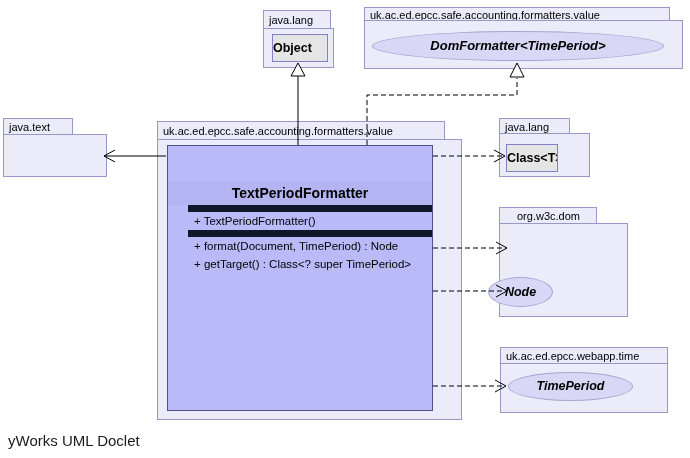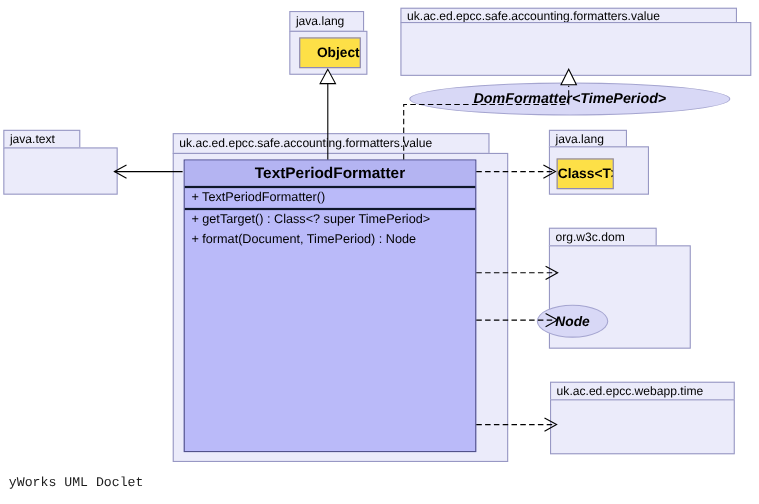--- a/index.html
+++ b/index.html
@@ -10,89 +10,90 @@
   .pkg-tab,.pkg-band{
     position:absolute;background:#ebebfa;border:1px solid #9898c4;
     font-size:11px;line-height:14px;padding:1px 4px 0 5px;white-space:nowrap;
     box-sizing:border-box;overflow:hidden;
   }
   .pkg-body{
     position:absolute;background:#ebebfa;border:1px solid #9898c4;
     box-sizing:border-box;
   }
   .class-node{
-    position:absolute;background:#fde047;border:1px solid #8181c7;
-    font-size:12.5px;font-weight:bold;text-align:right;
+    position:absolute;background:#e5e5e5;border:1px solid #8181c7;
+    font-size:12.5px;font-weight:bold;text-align:left;
     box-sizing:border-box;white-space:nowrap;overflow:hidden;
   }
   .iface-node{
     position:absolute;background:#d8d8f6;border:1px solid #a5a5d0;
     border-radius:50%;font-size:12.5px;font-weight:bold;font-style:italic;
     text-align:center;box-sizing:border-box;white-space:nowrap;
   }
   .main-class{
     position:absolute;background:#babaf9;border:1px solid #52528a;
     box-sizing:border-box;display:flex;flex-direction:column;
   }
   .main-class .uml-title{
     background:#b4b4f2;font-size:14px;font-weight:bold;text-align:center;
-    height:23px;line-height:23px;flex:0 0 auto;
+    height:23px;line-height:23px;flex:0 0 auto;margin-top:36px;
   }
   .main-class .uml-sect{
-    border-top:2px solid #0f172a;flex:0 0 auto;
+    border-top:7px solid #0f172a;flex:0 0 auto;margin-left:20px;
   }
   .main-class .uml-row{
     font-size:11.5px;line-height:18px;padding:0 4px 0 6px;white-space:nowrap;
   }
   .main-class .uml-fill{flex:1 1 auto;}
   .edges{position:absolute;left:0;top:0;z-index:10;pointer-events:none;}
   .caption{
-    position:absolute;font-size:12px;color:#1a1a1a;white-space:nowrap;font-family:Liberation Mono, monospace;
+    position:absolute;font-size:15px;color:#1a1a1a;white-space:nowrap;
   }
 </style>
 </head>
 <body>
 
 <div class="canvas">
 
   <div class="pkg-tab" style="left:263px;top:10px;width:68px;height:19px;line-height:16px;">java.lang</div>
   <div class="pkg-body" style="left:263px;top:28px;width:71px;height:40px;"></div>
   <div class="class-node" style="left:272px;top:34px;width:56px;height:28px;line-height:26px;">Object</div>
 
   <div class="pkg-tab" style="left:364px;top:7px;width:306px;height:14px;line-height:12px;">uk.ac.ed.epcc.safe.accounting.formatters.value</div>
   <div class="pkg-body" style="left:364px;top:20px;width:319px;height:49px;"></div>
-  <div class="iface-node" style="left:372px;top:31px;width:292px;height:30px;line-height:28px;font-size:13px;margin-top:44px;">DomFormatter&lt;TimePeriod&gt;</div>
+  <div class="iface-node" style="left:372px;top:31px;width:292px;height:30px;line-height:28px;font-size:13px;">DomFormatter&lt;TimePeriod&gt;</div>
 
   <div class="pkg-tab" style="left:3px;top:118px;width:70px;height:17px;">java.text</div>
   <div class="pkg-body" style="left:3px;top:134px;width:104px;height:43px;"></div>
 
   <div class="pkg-tab" style="left:157px;top:121px;width:288px;height:19px;line-height:16px;">uk.ac.ed.epcc.safe.accounting.formatters.value</div>
   <div class="pkg-body" style="left:157px;top:139px;width:305px;height:281px;"></div>
   <div class="main-class" style="left:167px;top:145px;width:266px;height:266px;">
     <div class="uml-title">TextPeriodFormatter</div>
     <div class="uml-sect">
       <div class="uml-row">+ TextPeriodFormatter()</div>
     </div>
     <div class="uml-sect">
+      <div class="uml-row">+ format(Document, TimePeriod) : Node</div>
       <div class="uml-row">+ getTarget() : Class&lt;? super TimePeriod&gt;</div>
-      <div class="uml-row">+ format(Document, TimePeriod) : Node</div>
     </div>
     <div class="uml-fill"></div>
   </div>
 
   <div class="pkg-tab" style="left:499px;top:118px;width:71px;height:16px;">java.lang</div>
   <div class="pkg-body" style="left:499px;top:133px;width:91px;height:44px;"></div>
   <div class="class-node" style="left:506px;top:144px;width:52px;height:28px;line-height:26px;">Class&lt;T&gt;</div>
 
-  <div class="pkg-tab" style="left:499px;top:207px;width:98px;height:17px;">org.w3c.dom</div>
+  <div class="pkg-tab" style="left:499px;top:207px;width:98px;height:17px;text-align:center;">org.w3c.dom</div>
   <div class="pkg-body" style="left:499px;top:223px;width:129px;height:94px;"></div>
   <div class="iface-node" style="left:488px;top:277px;width:65px;height:30px;line-height:28px;">Node</div>
 
   <div class="pkg-band" style="left:500px;top:347px;width:168px;height:30px;">uk.ac.ed.epcc.webapp.time</div>
   <div class="pkg-body" style="left:500px;top:363px;width:168px;height:50px;"></div>
+  <div class="iface-node" style="left:508px;top:372px;width:125px;height:29px;line-height:27px;">TimePeriod</div>
 
   <svg class="edges" width="690" height="458">
     <g>
       <line x1="298" y1="145" x2="298" y2="76" stroke="#000" stroke-width="1"></line>
       <polygon points="298,63 291,76 305,76" fill="#fff" stroke="#000" stroke-width="1"></polygon>
     </g>
     <g>
       <polyline points="367,145 367,95 517,95 517,78" fill="none" stroke="#000" stroke-width="1" stroke-dasharray="5,3"></polyline>
       <polygon points="517,63 510,77 524,77" fill="#fff" stroke="#000" stroke-width="1"></polygon>
     </g>

